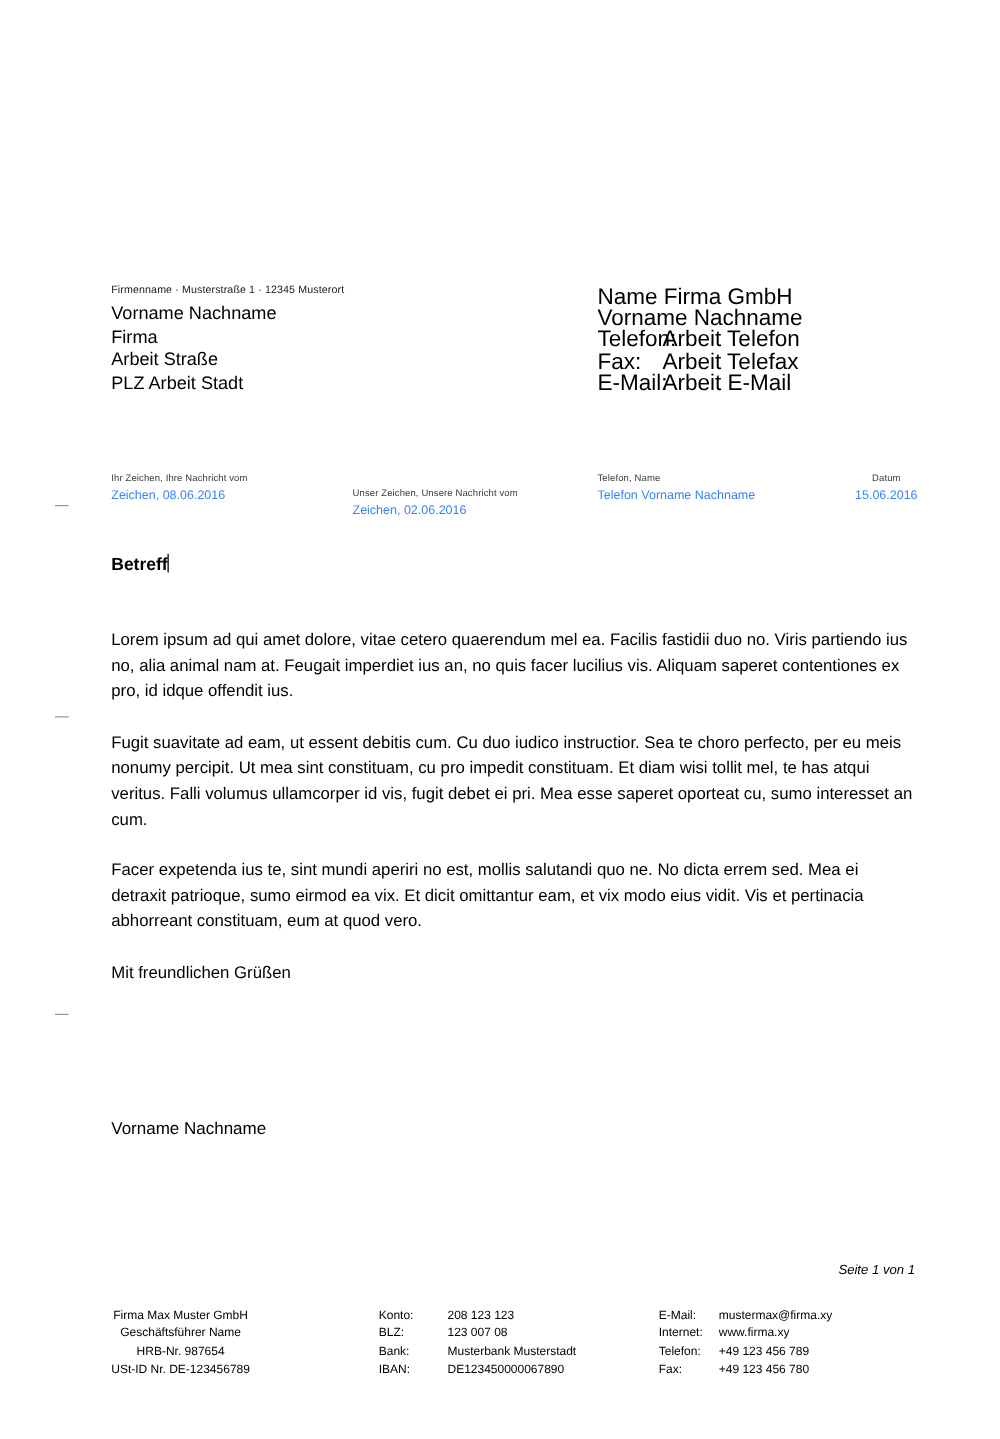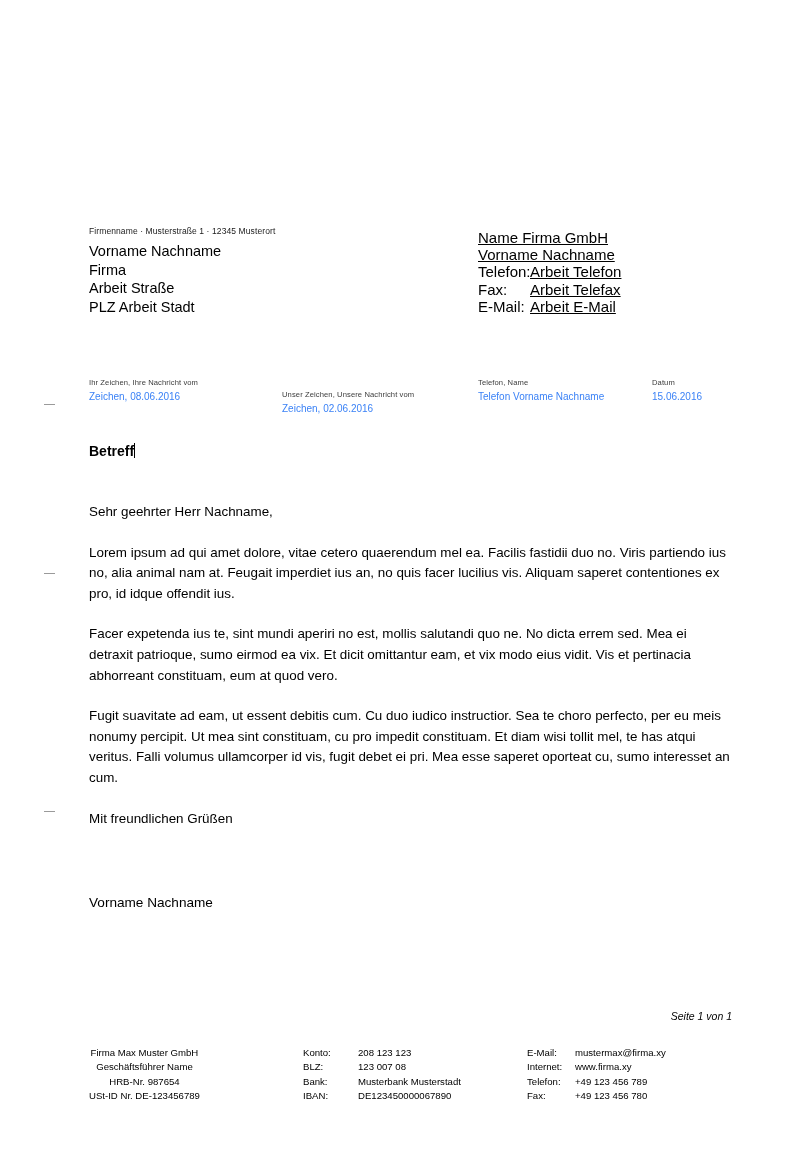--- a/index.html
+++ b/index.html
@@ -62,24 +62,23 @@
     line-height: 18.6px;
     color: #000;
   }
   .recipient div { white-space: nowrap; }
 
   
   .sender {
     position: absolute;
     left: 478px;
     top: 229px;
-    font-size: 15px;
+    font-size: 18px;
     line-height: 17.2px;
     color: #000;
-    text-decoration: underline;
   }
   .sender .plain { white-space: nowrap; }
   .sender .row { white-space: nowrap; }
   .sender .row .lbl {
     display: inline-block;
     width: 52px;
   }
 
   
   .refline {
@@ -103,21 +102,21 @@
   .ref-col .ref-value {
     font-size: 10px;
     color: #3b82f6;
     line-height: 16px;
     white-space: nowrap;
     margin-top: 1px;
   }
   .ref-c0 { left: 89px; }
   .ref-c1 { left: 282px; margin-top: 12px; }
   .ref-c2 { left: 478px; }
-  .ref-c3 { left: 652px; }
+  .ref-c3 { left: 684px; text-align: center; }
 
   
   .subject {
     position: absolute;
     left: 89px;
     top: 443px;
     font-size: 14px;
     font-weight: bold;
     color: #000;
     white-space: nowrap;
@@ -241,24 +240,23 @@
     </div>
     <div class="ref-col ref-c3">
       <div class="ref-label">Datum</div>
       <div class="ref-value">15.06.2016</div>
     </div>
   </div>
 
   <div class="subject"><span>Betreff</span><span class="caret"></span></div>
 
   <div class="body-block">
-    <p class="salutation">Sehr geehrter Herr Nachname,</p>
     <p>Lorem ipsum ad qui amet dolore, vitae cetero quaerendum mel ea. Facilis fastidii duo no. Viris partiendo ius no, alia animal nam at. Feugait imperdiet ius an, no quis facer lucilius vis. Aliquam saperet contentiones ex pro, id idque offendit ius.</p>
+    <p>Fugit suavitate ad eam, ut essent debitis cum. Cu duo iudico instructior. Sea te choro perfecto, per eu meis nonumy percipit. Ut mea sint constituam, cu pro impedit constituam. Et diam wisi tollit mel, te has atqui veritus. Falli volumus ullamcorper id vis, fugit debet ei pri. Mea esse saperet oporteat cu, sumo interesset an cum.</p>
     <p>Facer expetenda ius te, sint mundi aperiri no est, mollis salutandi quo ne. No dicta errem sed. Mea ei detraxit patrioque, sumo eirmod ea vix. Et dicit omittantur eam, et vix modo eius vidit. Vis et pertinacia abhorreant constituam, eum at quod vero.</p>
-    <p>Fugit suavitate ad eam, ut essent debitis cum. Cu duo iudico instructior. Sea te choro perfecto, per eu meis nonumy percipit. Ut mea sint constituam, cu pro impedit constituam. Et diam wisi tollit mel, te has atqui veritus. Falli volumus ullamcorper id vis, fugit debet ei pri. Mea esse saperet oporteat cu, sumo interesset an cum.</p>
     <p class="closing">Mit freundlichen Grüßen</p>
   </div>
 
   <div class="signature">Vorname Nachname</div>
 
   <div class="page-number">Seite 1 von 1</div>
 
   <div class="footer">
 
     <div class="footer-col fc-0">

